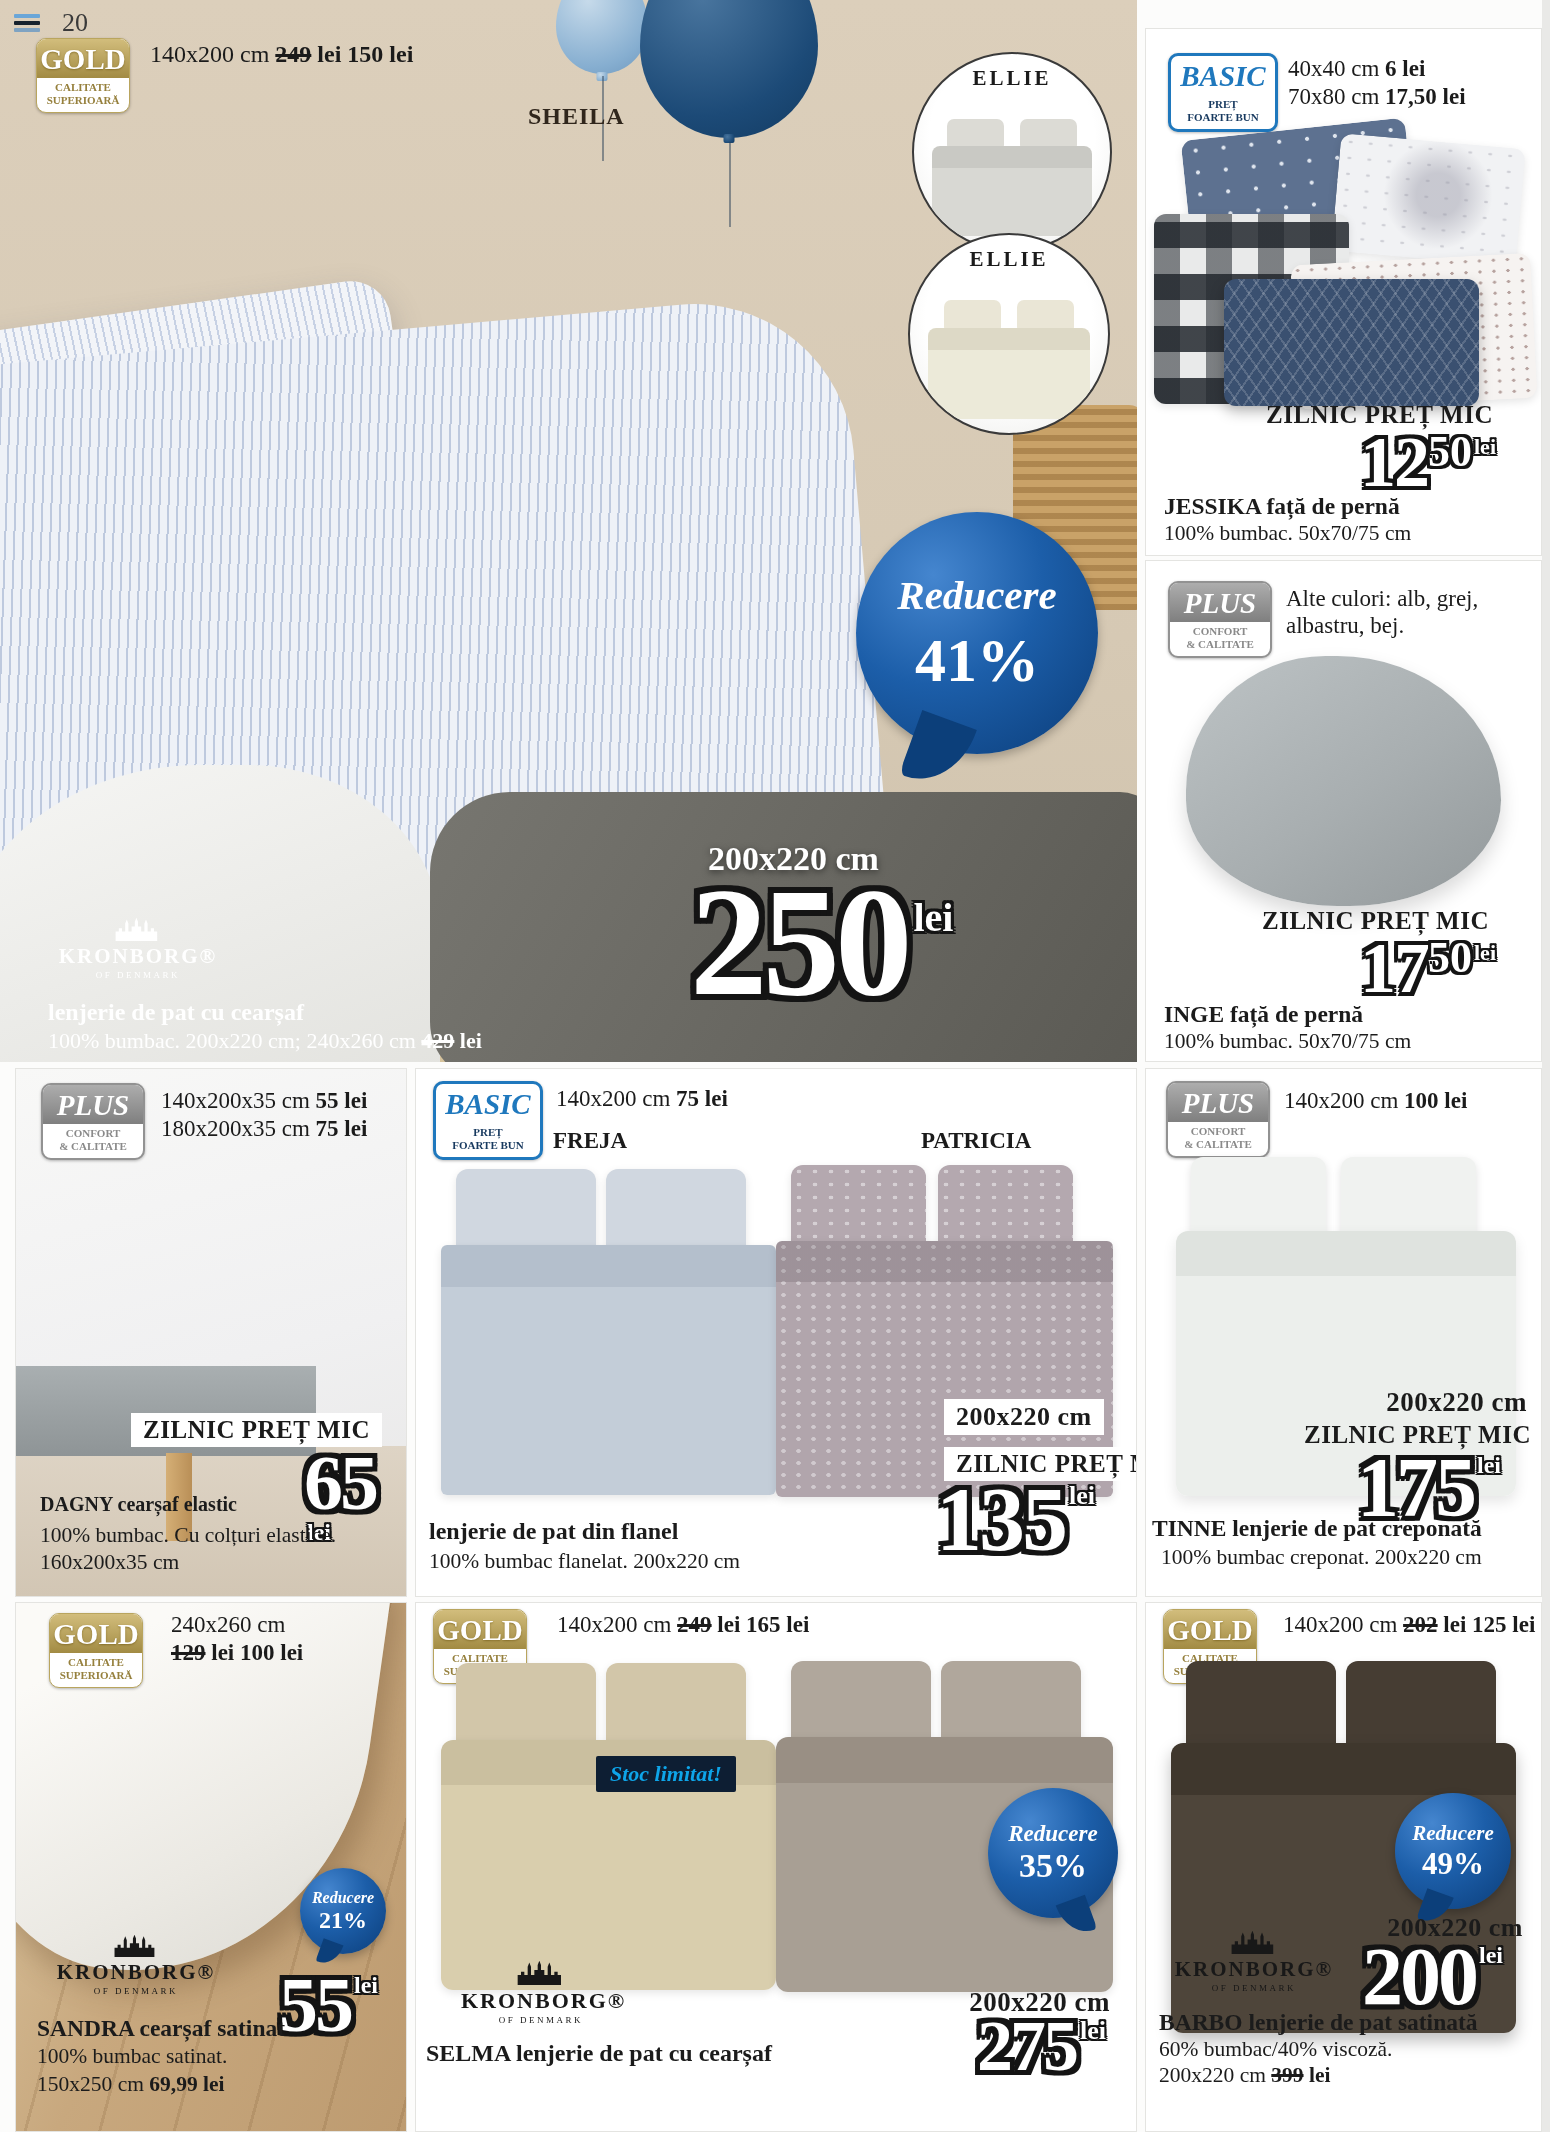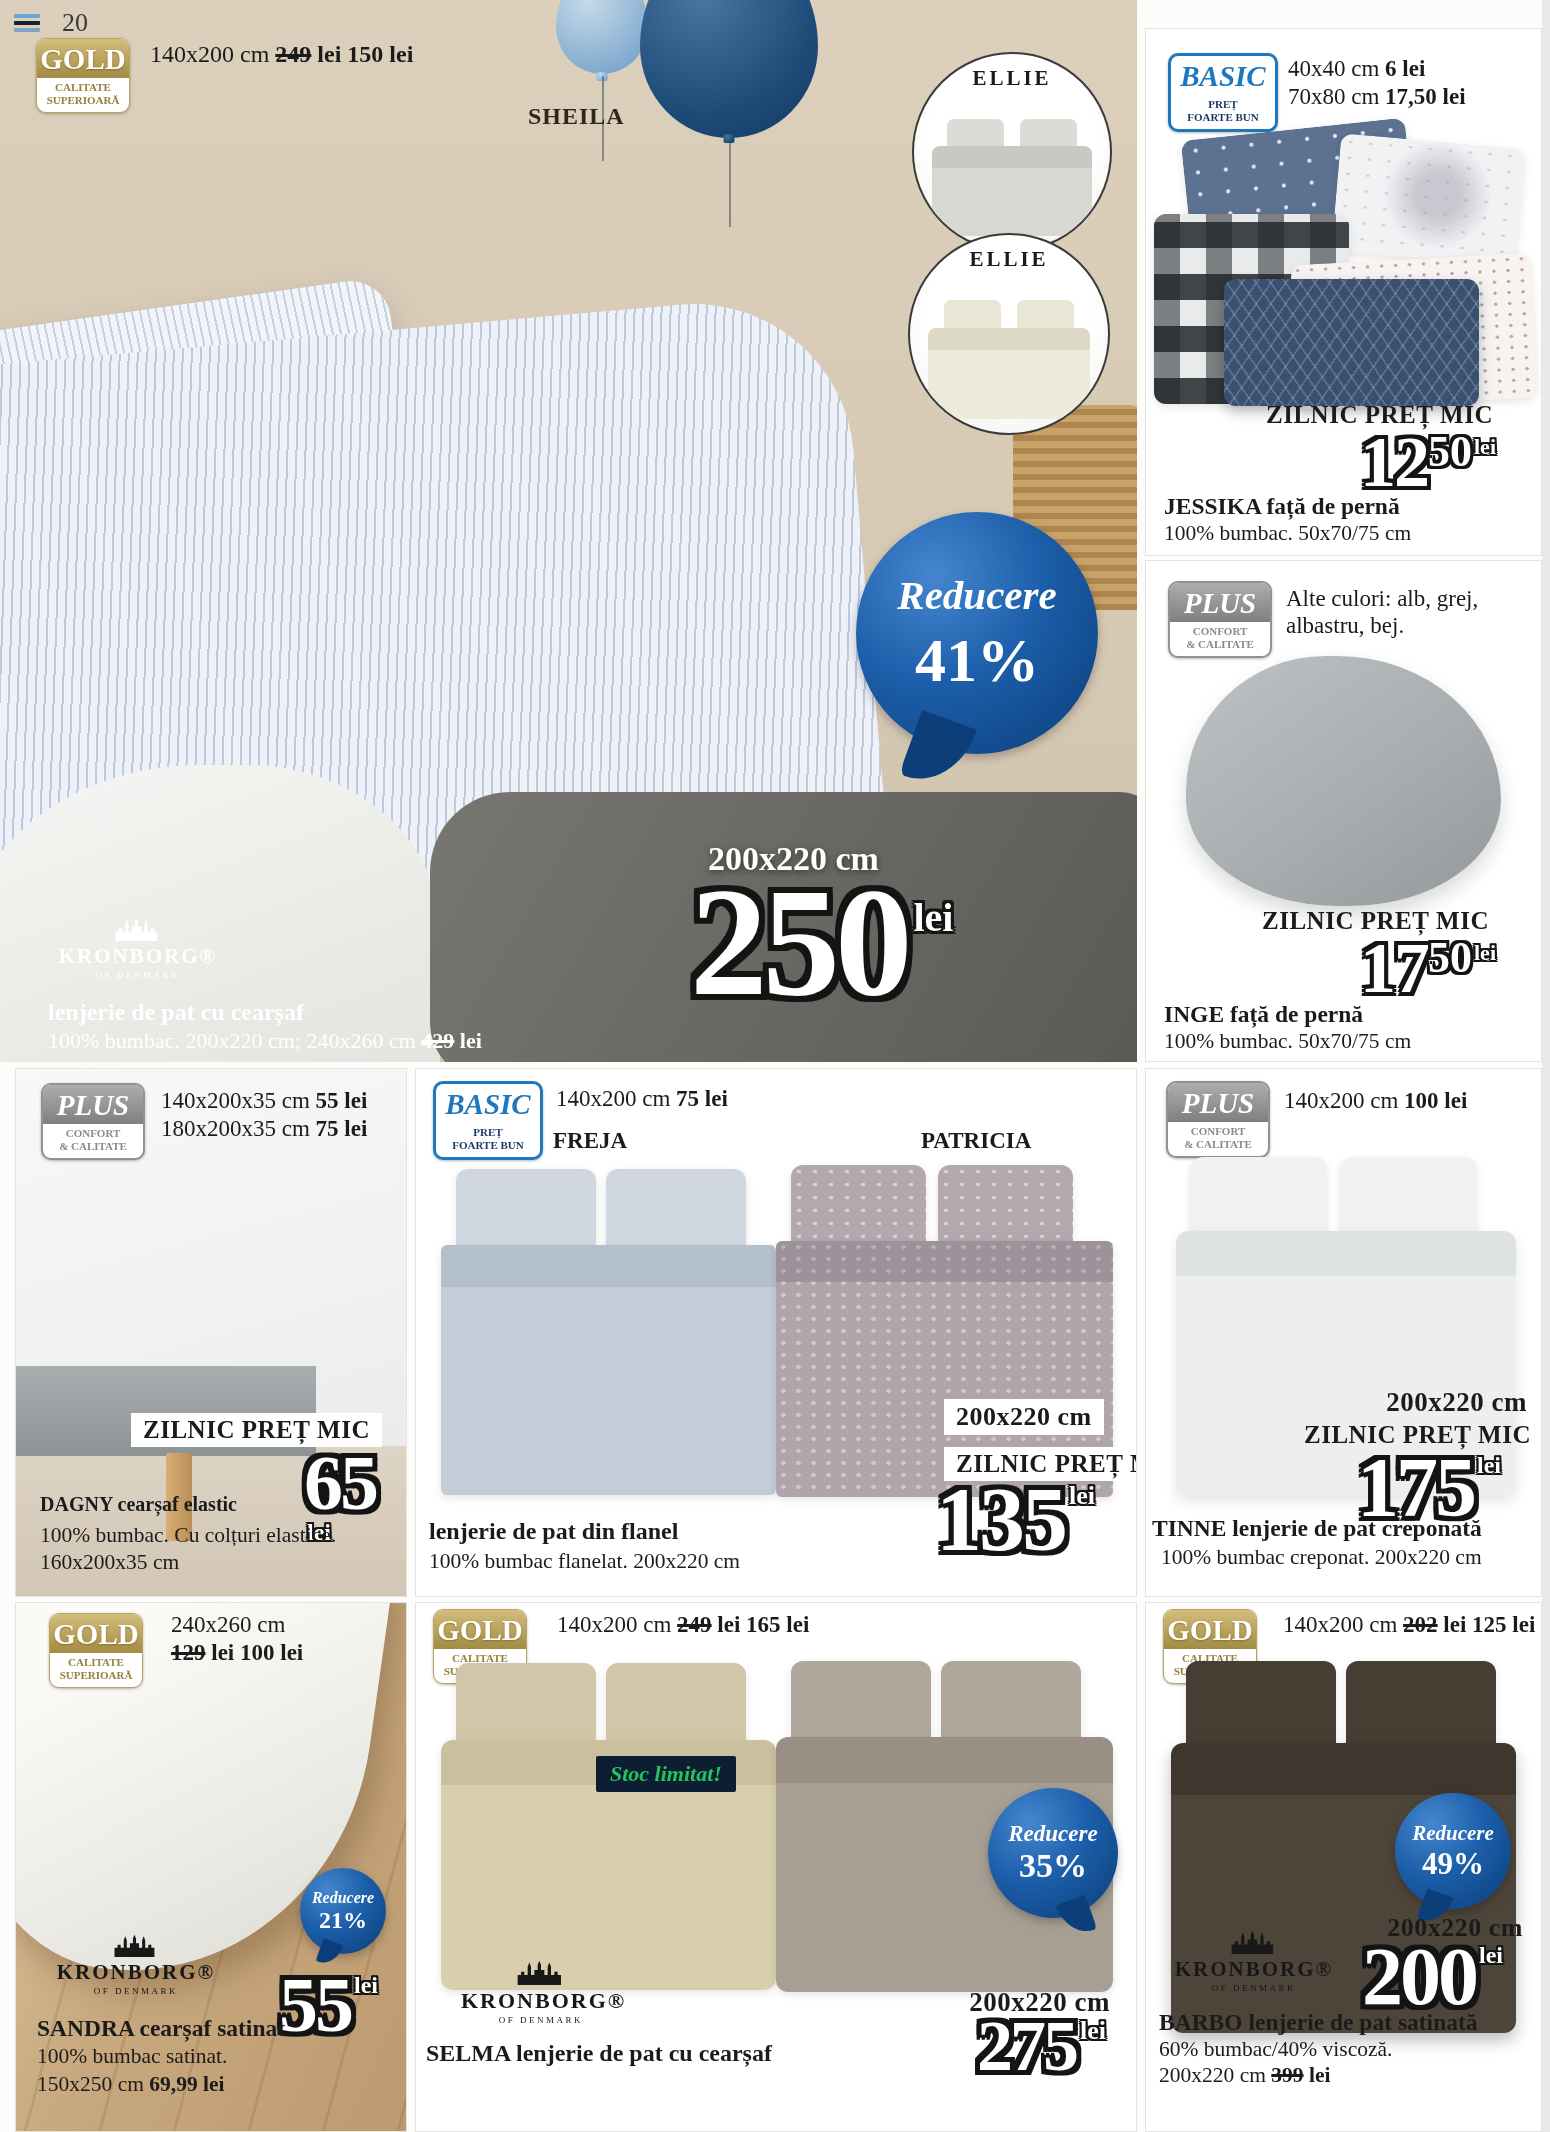--- a/index.html
+++ b/index.html
@@ -49,21 +49,21 @@
   
   .kb{position:absolute;text-align:center;}
   .kb svg{display:block;margin:0 auto 2px;}
   .kb .kb-name{font-weight:700;font-size:21px;letter-spacing:2px;}
   .kb .kb-sub{font-size:9px;letter-spacing:2.5px;margin-top:1px;}
   .kb-light{color:#fff;}
   .kb-light svg path{fill:#fff;}
   .kb-dark{color:#181818;}
   .kb-dark svg path{fill:#181818;}
   
-  .stock{position:absolute;background:#0d1e33;color:#22c55e;font-style:italic;font-weight:700;font-size:22px;
+  .stock{position:absolute;background:#0d1e33;color:#0ea5e9;font-style:italic;font-weight:700;font-size:22px;
          padding:5px 14px;border-radius:2px;}
   
   .swatch{position:absolute;border-radius:50%;border:2px solid #3a3a3a;overflow:hidden;
           background:radial-gradient(circle at 50% 42%,#ffffff 55%,#ebebe8 100%);}
   .sw-label{position:absolute;top:12px;width:100%;text-align:center;font-weight:700;font-size:21px;letter-spacing:3px;}
   .sw-pil{position:absolute;top:33%;width:29%;height:17%;border-radius:7px;}
   .sw-duv{position:absolute;left:9%;right:9%;top:47%;height:46%;border-radius:8px 8px 0 0;}
   
   .hero-wall{position:absolute;inset:0;background:linear-gradient(180deg,#dccfbb 0%,#d6c9b4 60%,#cfc2ac 100%);}
   .hero-floor{position:absolute;left:0;bottom:0;width:520px;height:70px;background:linear-gradient(180deg,#e4d5b5,#d6c39c);}

